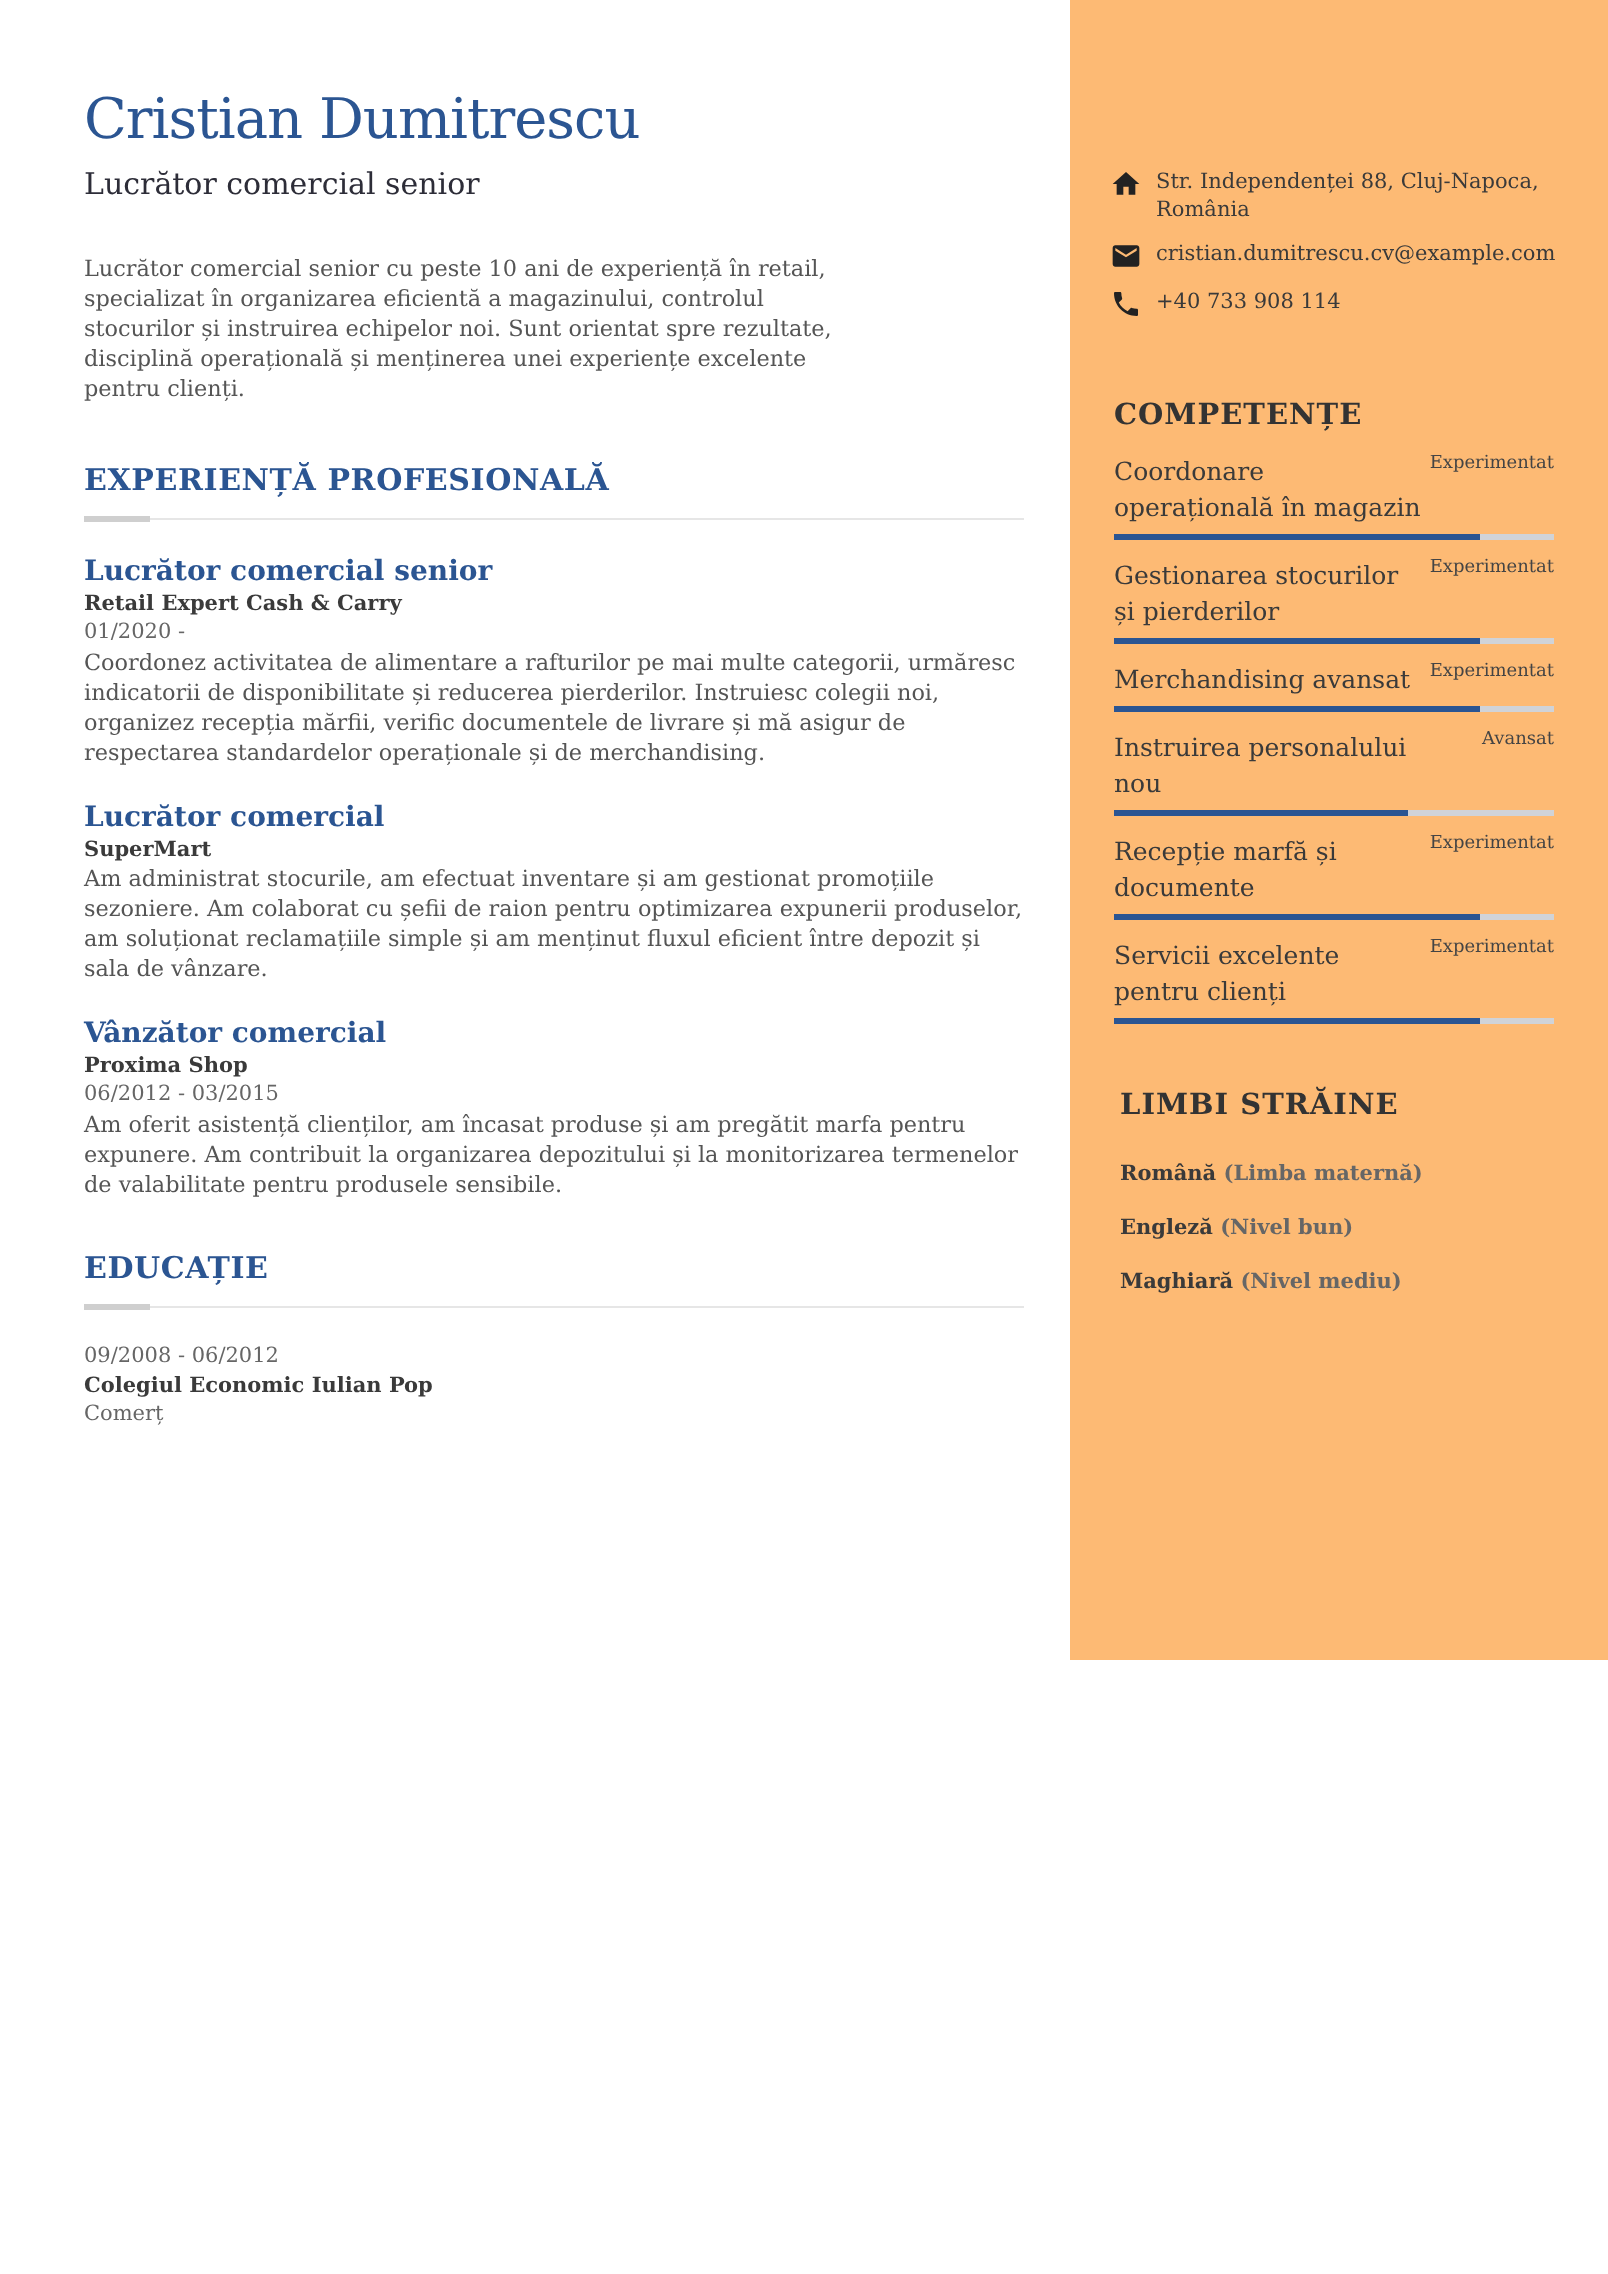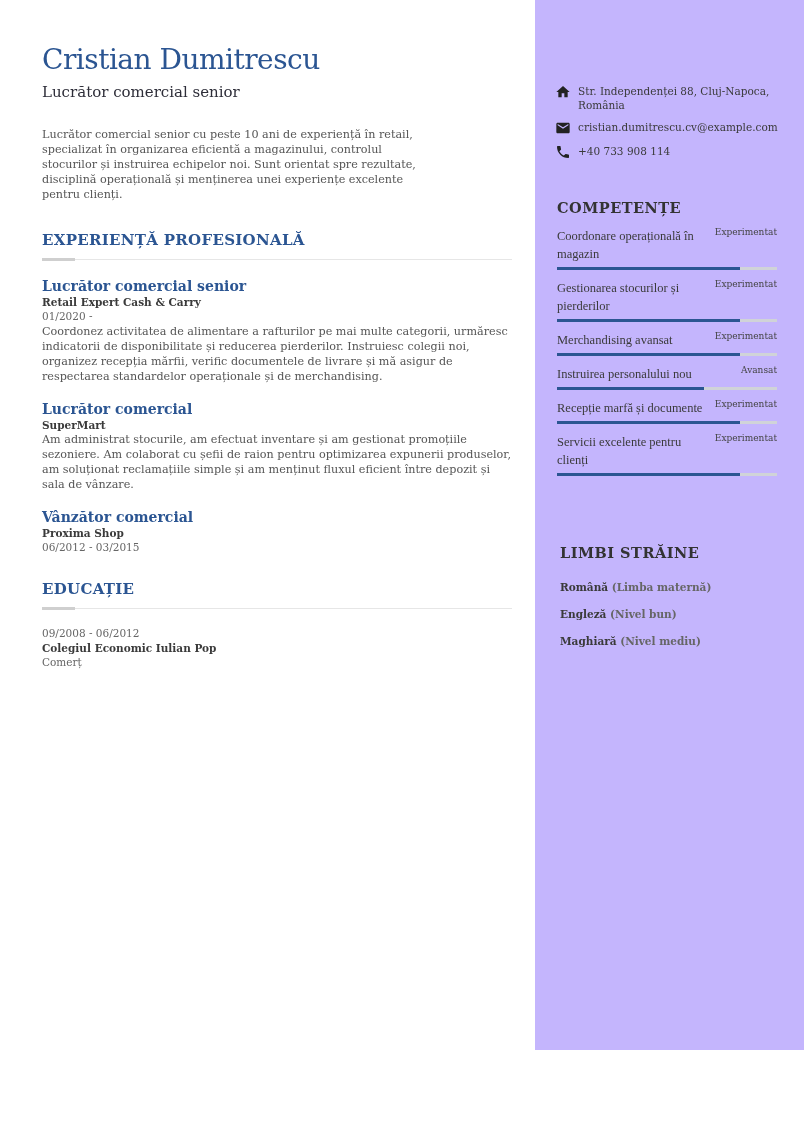--- a/index.html
+++ b/index.html
@@ -1,20 +1,20 @@
 <!DOCTYPE html>
 <html><head>
   <meta charset="utf-8">
   <style>
     * { margin: 0; padding: 0; box-sizing: border-box; }
     html, body { width: 804px; height: 1137px; background: #ffffff; overflow: hidden; }
     body { font-family: "DejaVu Serif", "Liberation Serif", serif; color: #3a3a3a; position: relative; }
 
     .main { position: absolute; left: 42px; top: 38px; width: 470px; }
-    .sidebar { position: absolute; left: 535px; top: 0; width: 269px; height: 1050px; background: #c4b5fd; }
+    .sidebar { position: absolute; left: 535px; top: 0; width: 269px; height: 830px; background: #fdba74; }
 
     .name { font-family: "DejaVu Serif", serif; font-size: 28px; line-height: 44px; color: #2b5592; font-weight: normal; letter-spacing: -0.5px; }
     .job-title { font-size: 15px; line-height: 20px; color: #2d2d38; margin-top: 0px; }
     .summary { font-size: 11.2px; line-height: 15px; color: #555; margin-top: 25px; width: 385px; }
 
     .section-title { font-size: 15px; font-weight: bold; color: #2b5592; letter-spacing: 0.3px; line-height: 20px; }
     .section-rule { position: relative; height: 3px; margin-top: 8px; }
     .section-rule .line { position: absolute; left: 0; right: 0; top: 1px; height: 1px; background: #e6e6e6; }
     .section-rule .accent { position: absolute; left: 0; top: 0; width: 33px; height: 3px; background: #cfcfcf; }
 
@@ -31,21 +31,21 @@
 
     .contact { position: absolute; left: 20px; top: 84px; width: 235px; }
     .contact-item { display: flex; align-items: flex-start; margin-bottom: 8px; }
     .contact-icon { width: 16px; height: 16px; margin-right: 7px; flex: none; margin-top: 0px; }
     .contact-text { font-size: 10.5px; color: #3a3a3a; line-height: 14px; }
 
     .side-title { font-size: 14.5px; font-weight: bold; color: #333; letter-spacing: 0.5px; line-height: 20px; }
     .skills { position: absolute; left: 22px; top: 198px; width: 220px; }
     .skill { margin-top: 9px; }
     .skill-row { display: flex; justify-content: space-between; align-items: flex-start; }
-    .skill-name { font-size: 12.5px; color: #3a3a3a; line-height: 18px; width: 155px; font-family: Liberation Serif, serif; }
+    .skill-name { font-size: 12.5px; color: #3a3a3a; line-height: 18px; width: 155px; }
     .skill-level { font-size: 9px; color: #444; line-height: 12px; margin-top: -1px; white-space: nowrap; }
     .skill-bar { position: relative; height: 3px; background: #d0d3d8; margin-top: 4px; }
     .skill-fill { position: absolute; left: 0; top: 0; height: 3px; background: #2b5592; }
 
     .langs { position: absolute; left: 25px; top: 543px; width: 220px; }
     .lang { font-size: 10.5px; color: #666; line-height: 14px; margin-top: 13px; font-weight: bold; }
     .lang:first-of-type { margin-top: 17px; }
     .lang b { color: #3a3a3a; }
   </style>
 </head>
@@ -71,20 +71,21 @@
     </div>
     <div class="entry">
       <div class="entry-title">Lucrător comercial</div>
       <div class="entry-org">SuperMart</div>
       <div class="entry-desc">Am administrat stocurile, am efectuat inventare și am gestionat promoțiile sezoniere. Am colaborat cu șefii de raion pentru optimizarea expunerii produselor, am soluționat reclamațiile simple și am menținut fluxul eficient între depozit și sala de vânzare.</div>
     </div>
     <div class="entry">
       <div class="entry-title">Vânzător comercial</div>
       <div class="entry-org">Proxima Shop</div>
       <div class="entry-date">06/2012 - 03/2015</div>
+      <div class="entry-desc">Am oferit asistență clienților, am încasat produse și am pregătit marfa pentru expunere. Am contribuit la organizarea depozitului și la monitorizarea termenelor de valabilitate pentru produsele sensibile.</div>
     </div>
   </section>
 
   <section class="edu-section">
     <h2 class="section-title">EDUCAȚIE</h2>
     <div class="section-rule">
         <div class="line"></div>
         <div class="accent"></div>
       </div>
 

